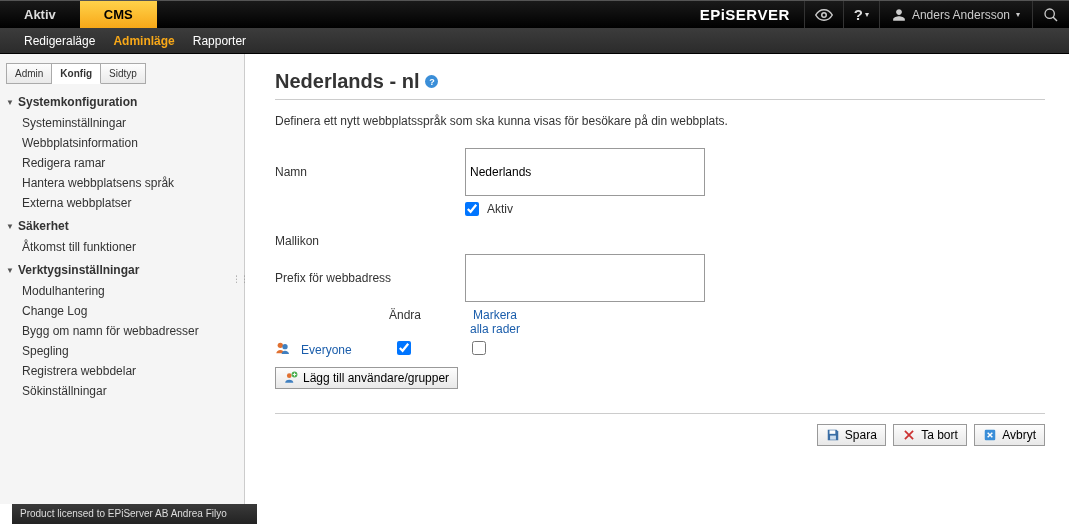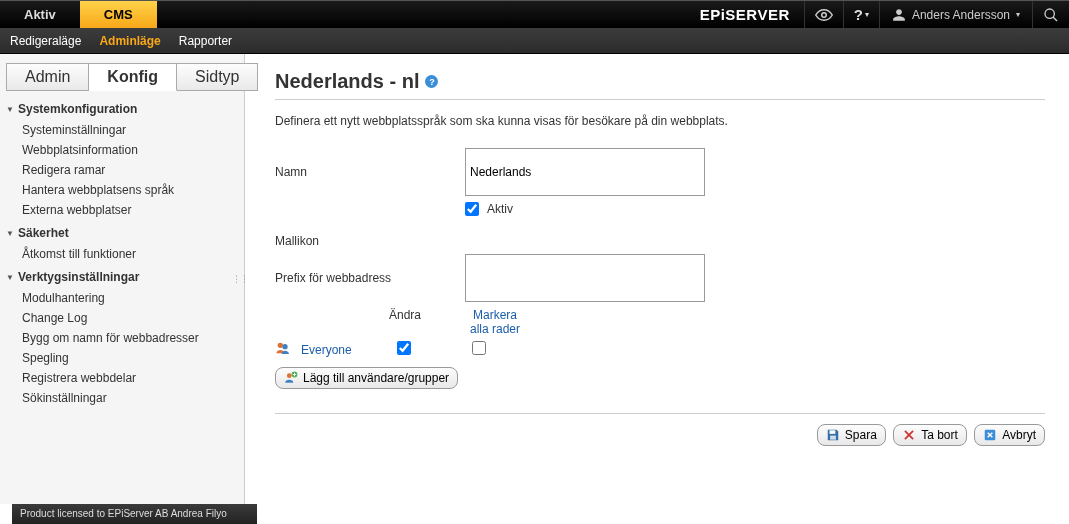--- a/index.html
+++ b/index.html
@@ -11,29 +11,29 @@
 .topbar .tab { padding: 0 24px; display: flex; align-items: center; font-weight: bold; font-size: 13px; cursor: pointer; }
 .topbar .tab[data-active="true"] { background: linear-gradient(#ffd24a, #f8a818); color: #000; }
 .topbar .tab[data-active="false"] { color: #ddd; }
 .topbar .spacer { flex: 1; }
 .topbar .brand { display: flex; align-items: center; padding: 0 14px; color: #fff; font-weight: bold; font-size: 15px; letter-spacing: 0.5px; }
 .topbar .icon-btn { display: flex; align-items: center; padding: 0 10px; color: #ddd; border-left: 1px solid #333; cursor: pointer; }
 .topbar .user { display: flex; align-items: center; gap: 6px; padding: 0 12px; border-left: 1px solid #333; cursor: pointer; }
 .topbar .user svg { fill: #ccc; }
 
 
-.secbar { background: linear-gradient(#3c3c3c, #2b2b2b); height: 26px; display: flex; align-items: center; padding: 0 10px; gap: 18px; color: #fff; font-size: 12px; border-bottom: 1px solid #000; }
+.secbar { background: linear-gradient(#3c3c3c, #2b2b2b); height: 26px; display: flex; align-items: center; padding: 0 24px; gap: 18px; color: #fff; font-size: 12px; border-bottom: 1px solid #000; }
 .secbar .item { cursor: pointer; }
 .secbar .item[data-active="true"] { color: #f8a818; font-weight: bold; }
 
 
 .body { display: flex; height: calc(524px - 28px - 26px - 20px); }
 .sidebar { width: 245px; background: #f5f5f5; border-right: 1px solid #ccc; position: relative; padding: 8px 0; }
 .sidebar .tabrow { display: flex; gap: 0; padding: 0 6px; margin-bottom: 6px; }
-.sidebar .tabrow .stab { padding: 4px 18px; border: 1px solid #aaa; background: linear-gradient(#fdfdfd,#e9e9e9); cursor: pointer; font-size: 16px; position: relative; top: 1px; }
+.sidebar .tabrow .stab { padding: 4px 8px; border: 1px solid #aaa; background: linear-gradient(#fdfdfd,#e9e9e9); cursor: pointer; font-size: 10px; position: relative; top: 1px; }
 .sidebar .tabrow .stab + .stab { border-left: none; }
 .sidebar .tabrow .stab[data-active="true"] { background: #fff; border-bottom: 1px solid #fff; font-weight: bold; }
 .sidebar .grouplabel { font-weight: bold; padding: 6px 10px 4px 18px; position: relative; cursor: pointer; }
 .sidebar .grouplabel::before { content: "▼"; font-size: 8px; position: absolute; left: 6px; top: 9px; color: #555; }
 .sidebar .navitem { padding: 3px 10px 3px 22px; color: #0f5a8e; cursor: pointer; font-size: 12px; }
 .sidebar .navitem[data-plain="true"] { color: #333; }
 .dragger { position: absolute; right: -4px; top: 50%; transform: translateY(-50%); color: #999; font-size: 9px; letter-spacing: -1px; }
 
 
 .main { flex: 1; padding: 16px 24px 10px 30px; overflow: auto; }
@@ -51,21 +51,21 @@
 .accesslabel { margin-top: 8px; margin-bottom: 4px; }
 .accesshead { display: flex; margin-left: 100px; gap: 30px; margin-bottom: 4px; }
 .accesshead .col { width: 60px; text-align: center; }
 .accesshead .link { color: #1a5dab; cursor: pointer; }
 .accessrow { display: flex; align-items: center; gap: 10px; margin-bottom: 8px; }
 .accessrow .usericon svg { width: 16px; height: 16px; }
 .accessrow .name { color: #1a5dab; cursor: pointer; width: 70px; }
 .accessrow input[type=checkbox] { width: 14px; height: 14px; }
 .chkbox { width: 45px; text-align: center; }
 
-.btn { display: inline-flex; align-items: center; gap: 5px; padding: 3px 8px; border: 1px solid #999; background: linear-gradient(#fdfdfd,#e8e8e8); cursor: pointer; font-size: 12px; border-radius: 8px; }
+.btn { display: inline-flex; align-items: center; gap: 5px; padding: 3px 8px; border: 1px solid #999; background: linear-gradient(#fdfdfd,#e8e8e8); cursor: pointer; font-size: 12px; border-radius: 0; }
 .btn svg { width: 14px; height: 14px; }
 
 .actions { margin-top: 24px; border-top: 1px solid #ccc; padding-top: 10px; text-align: right; }
 .actions .btn { margin-left: 4px; }
 
 
 .footer { position: absolute; bottom: 0; left: 12px; width: 245px; background: linear-gradient(#3a3a3a,#222); color: #ddd; font-size: 10px; padding: 4px 8px; height: 20px; }
 
 </style>
 </head>

